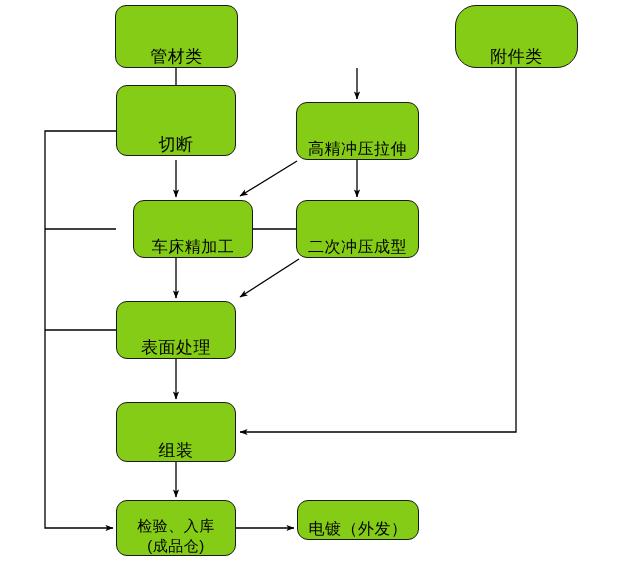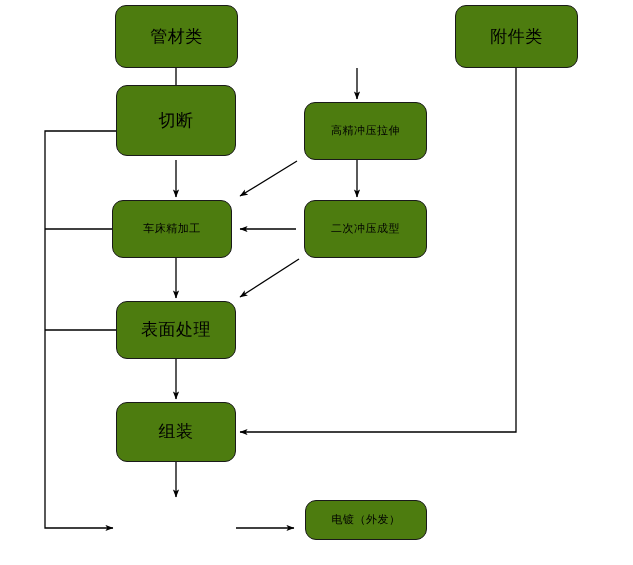--- a/index.html
+++ b/index.html
@@ -22,35 +22,34 @@
     left: 0;
     top: 0;
     width: 633px;
     height: 565px;
   }
   .node {
     position: absolute;
     box-sizing: border-box;
     border: 1.3px solid #1a1a1a;
     border-radius: 11px;
-    background: #4d7c0f;
+    background: #84cc16;
     display: flex;
-    align-items: center;
+    align-items: flex-end;
     justify-content: center;
     text-align: center;
     color: #000000;
     font-size: 17px;
     line-height: 1.25;
     letter-spacing: 0.5px;
     z-index: 2;
     white-space: pre-line;
   }
   .node.small {
-    font-size: 11px;
-    margin-left: 8px;
+    font-size: 16px;
   }
   .node.two-line {
     font-size: 15px;
     line-height: 1.3;
   }
 </style>
 </head>
 <body>
 
 <div id="canvas">
@@ -93,46 +92,50 @@
       <line x1="116" y1="330" x2="45" y2="330"></line>
 
     </g>
   </svg>
 
   <div class="node" style="left:115px; top:5px; width:123px; height:63px;">
     <span>管材类</span>
   </div>
 
 
-  <div class="node" style="left:455px; top:5px; width:123px; height:63px;">
+  <div class="node" style="left:455px; top:5px; width:123px; height:63px;border-radius:21px;">
     <span>附件类</span>
   </div>
 
   <div class="node" style="left:116px; top:85px; width:120px; height:71px;">
     <span>切断</span>
   </div>
 
   <div class="node small" style="left:296px; top:102px; width:123px; height:58px;">
     <span>高精冲压拉伸</span>
   </div>
 
-  <div class="node small" style="left:104px; top:200px; width:120px; height:58px;">
+  <div class="node small" style="left:133px; top:200px; width:120px; height:58px;">
     <span>车床精加工</span>
   </div>
 
   <div class="node small" style="left:296px; top:200px; width:123px; height:58px;">
     <span>二次冲压成型</span>
   </div>
 
   <div class="node" style="left:116px; top:301px; width:120px; height:58px;">
     <span>表面处理</span>
   </div>
 
   <div class="node" style="left:116px; top:402px; width:120px; height:60px;font-family:Liberation Serif, serif;">
     <span>组装</span>
   </div>
 
+  <div class="node two-line" style="left:116px; top:500px; width:120px; height:56px;">
+    <span>检验、入库
+(成品仓)</span>
+  </div>
 
   <div class="node small" style="left:297px; top:500px; width:122px; height:40px;">
     <span>电镀（外发）</span>
   </div>
 
 </div>
 
 </body></html>

